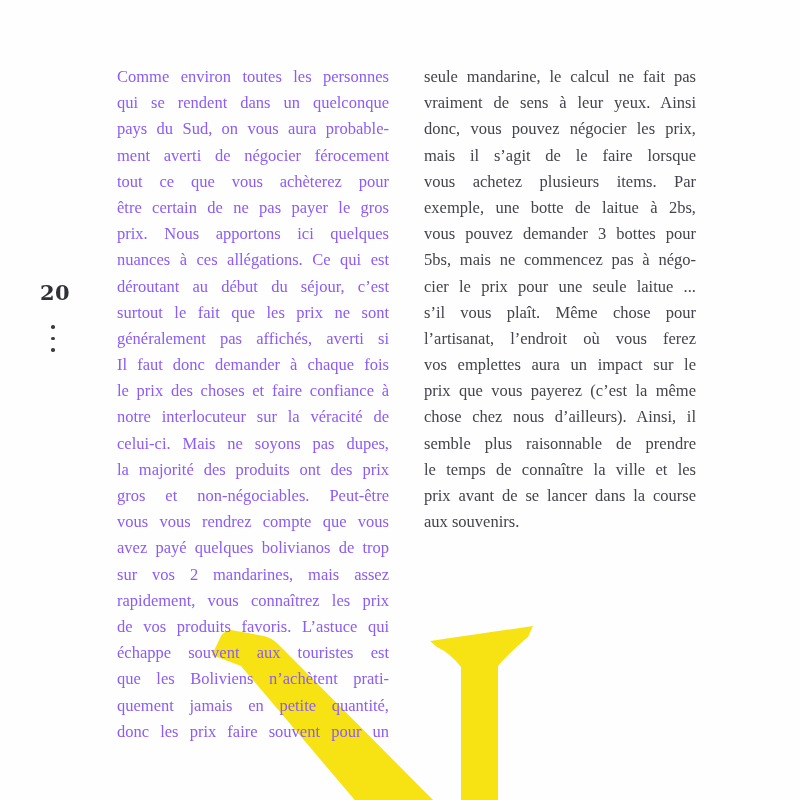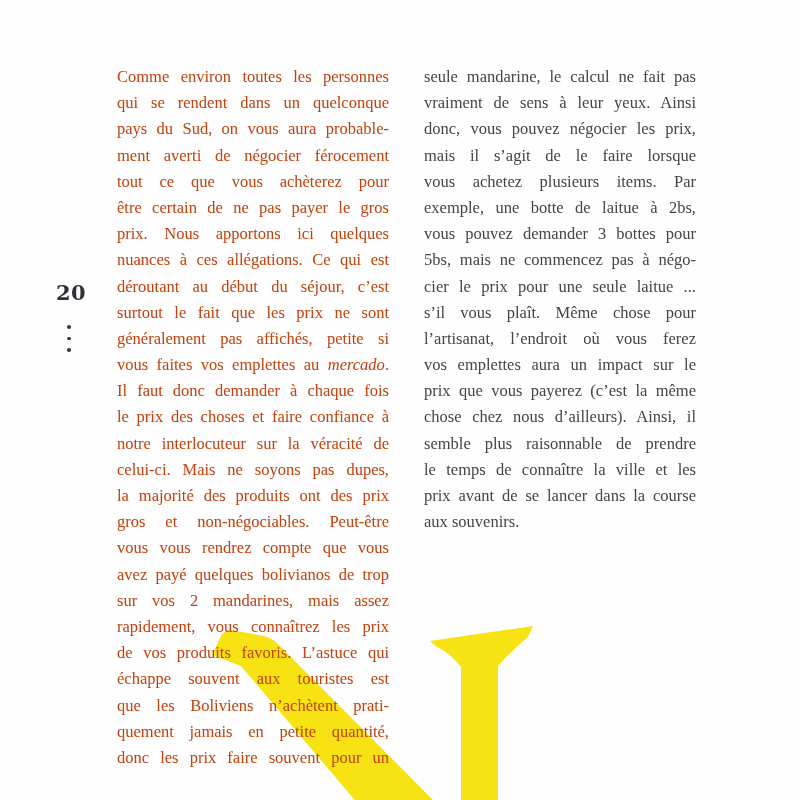--- a/index.html
+++ b/index.html
@@ -37,21 +37,20 @@
     text-align:justify;
     text-align-last:justify;
     overflow:visible;
   }
   .tline i { font-style:italic; }
   .tline-end { text-align-last:left; }
   
   .folio {
     position:absolute; left:40px; top:280px;
     z-index:1;
-    margin-left:16px;
   }
   .folio-num {
     font-family:"DejaVu Serif", serif;
     font-weight:700;
     font-size:21px;
     letter-spacing:0.5px;
     color:#303136;
   }
   .folio-dots {
     margin-top:20px;
@@ -78,33 +77,32 @@
 
   <div class="folio">
     <div class="folio-num">20</div>
     <div class="folio-dots">
       <span class="dot"></span>
       <span class="dot"></span>
       <span class="dot"></span>
     </div>
   </div>
 
-  <div class="col col-left" id="colL" style="color: #c2410c;">
+  <div class="col col-left" id="colL" style="color: #8b5cf6;">
       <div class="tline">Comme environ toutes les personnes</div>
       <div class="tline">qui se rendent dans un quelconque</div>
       <div class="tline">pays du Sud, on vous aura probable-</div>
       <div class="tline">ment averti de négocier férocement</div>
       <div class="tline">tout ce que vous achèterez pour</div>
       <div class="tline">être certain de ne pas payer le gros</div>
       <div class="tline">prix. Nous apportons ici quelques</div>
       <div class="tline">nuances à ces allégations. Ce qui est</div>
       <div class="tline">déroutant au début du séjour, c’est</div>
       <div class="tline">surtout le fait que les prix ne sont</div>
-      <div class="tline">généralement pas affichés, petite si</div>
-      <div class="tline">vous faites vos emplettes au <i>mercado</i>.</div>
+      <div class="tline">généralement pas affichés, averti si</div>
       <div class="tline">Il faut donc demander à chaque fois</div>
       <div class="tline">le prix des choses et faire confiance à</div>
       <div class="tline">notre interlocuteur sur la véracité de</div>
       <div class="tline">celui-ci. Mais ne soyons pas dupes,</div>
       <div class="tline">la majorité des produits ont des prix</div>
       <div class="tline">gros et non-négociables. Peut-être</div>
       <div class="tline">vous vous rendrez compte que vous</div>
       <div class="tline">avez payé quelques bolivianos de trop</div>
       <div class="tline">sur vos 2 mandarines, mais assez</div>
       <div class="tline">rapidement, vous connaîtrez les prix</div>

